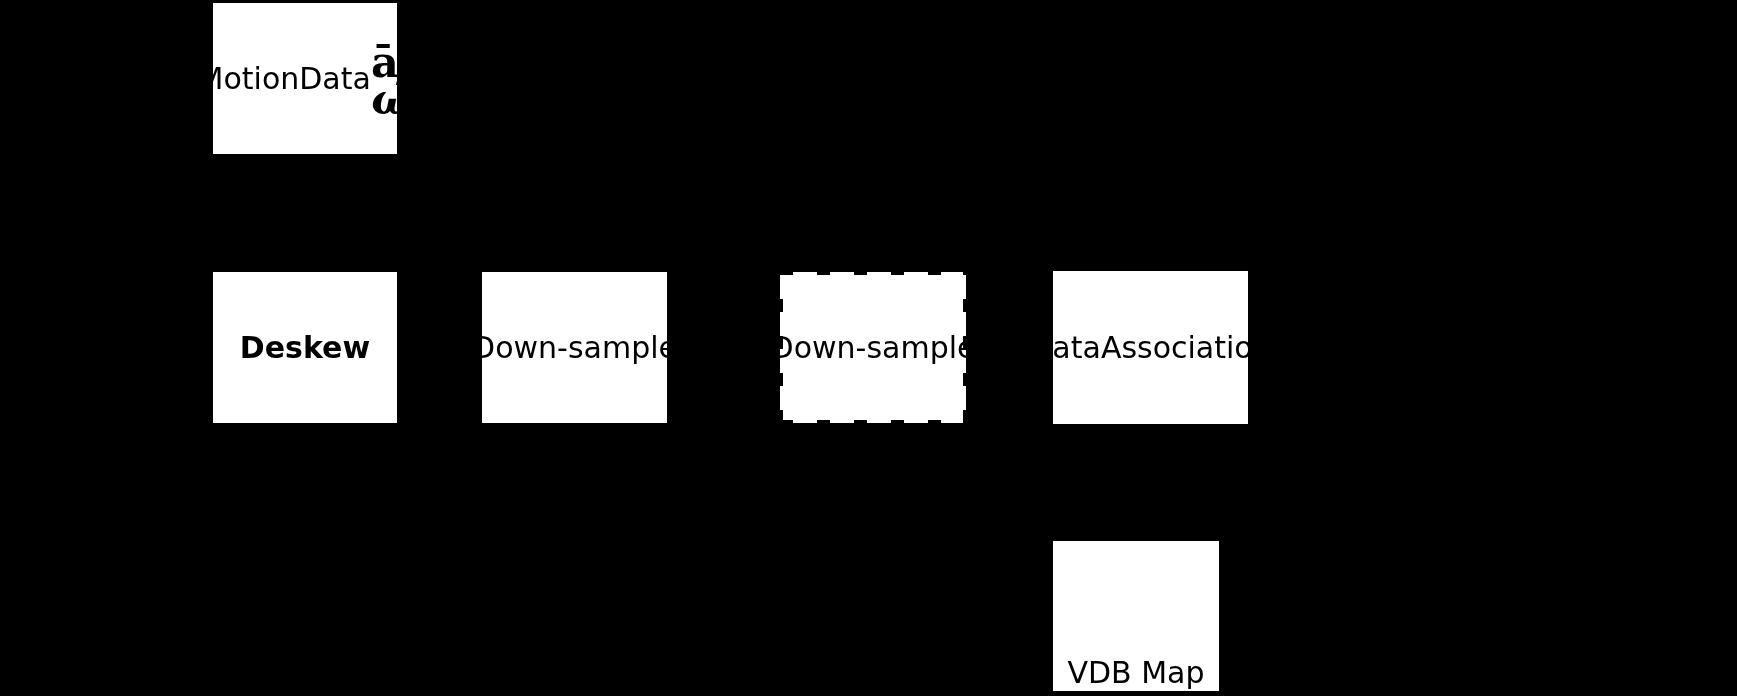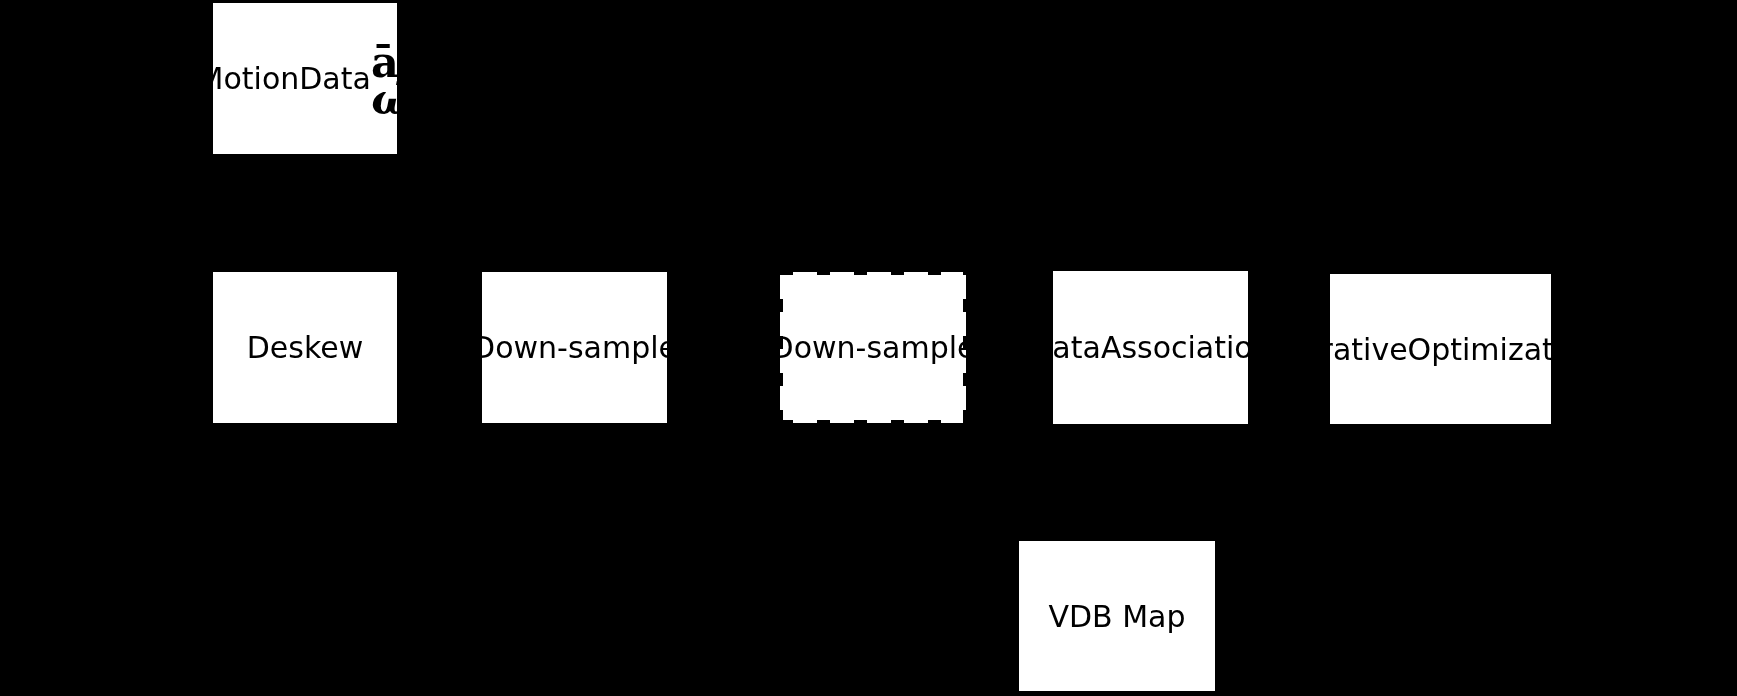--- a/index.html
+++ b/index.html
@@ -24,26 +24,26 @@
     align-items: center;
     justify-content: center;
     text-align: center;
     font-size: 30px;
     line-height: 37px;
   }
   .node .line { display: block; }
 
   
   #motion-model            { left: 213px;  top: 3px;   width: 184px; height: 151px; }
-  #deskew                  { left: 213px;  top: 272px; width: 184px; height: 151px; }
+  #deskew                  { left: 213px;  top: 272px; width: 184px; height: 151px; font-weight: bold; }
   #downsample-1            { left: 482px;  top: 272px; width: 185px; height: 151px; }
   #downsample-2            { left: 780px;  top: 272px; width: 186px; height: 151px; }
   #data-association        { left: 1053px; top: 271px; width: 195px; height: 153px; }
   #iterative-optimization  { left: 1330px; top: 274px; width: 221px; height: 150px; }
-  #vdb-map                 { left: 1019px; top: 541px; width: 196px; height: 150px; }
+  #vdb-map                 { left: 1053px; top: 541px; width: 166px; height: 150px; align-items: flex-end; }
 
   
   #downsample-2 {
     background-color: #ffffff;
     background-image:
       repeating-linear-gradient(90deg, #000 0 13px, rgba(0,0,0,0) 13px 37px),
       repeating-linear-gradient(90deg, #000 0 13px, rgba(0,0,0,0) 13px 37px),
       repeating-linear-gradient(0deg,  #000 0 13px, rgba(0,0,0,0) 13px 37px),
       repeating-linear-gradient(0deg,  #000 0 13px, rgba(0,0,0,0) 13px 37px);
     background-position: 0 0, 0 100%, 0 0, 100% 0;
@@ -87,22 +87,18 @@
   <div class="node" id="downsample-2">
     <span class="line">Down-</span>
     <span class="line">sample</span>
   </div>
 
   <div class="node" id="data-association">
     <span class="line">Data</span>
     <span class="line">Association</span>
   </div>
 
-  <div class="node" id="iterative-optimization">
-    <span class="line">Iterative</span>
-    <span class="line">Optimization</span>
-  </div>
 
   <div class="node" id="vdb-map">
     <span class="line">VDB Map</span>
   </div>
 
 </div>
 
 </body></html>

